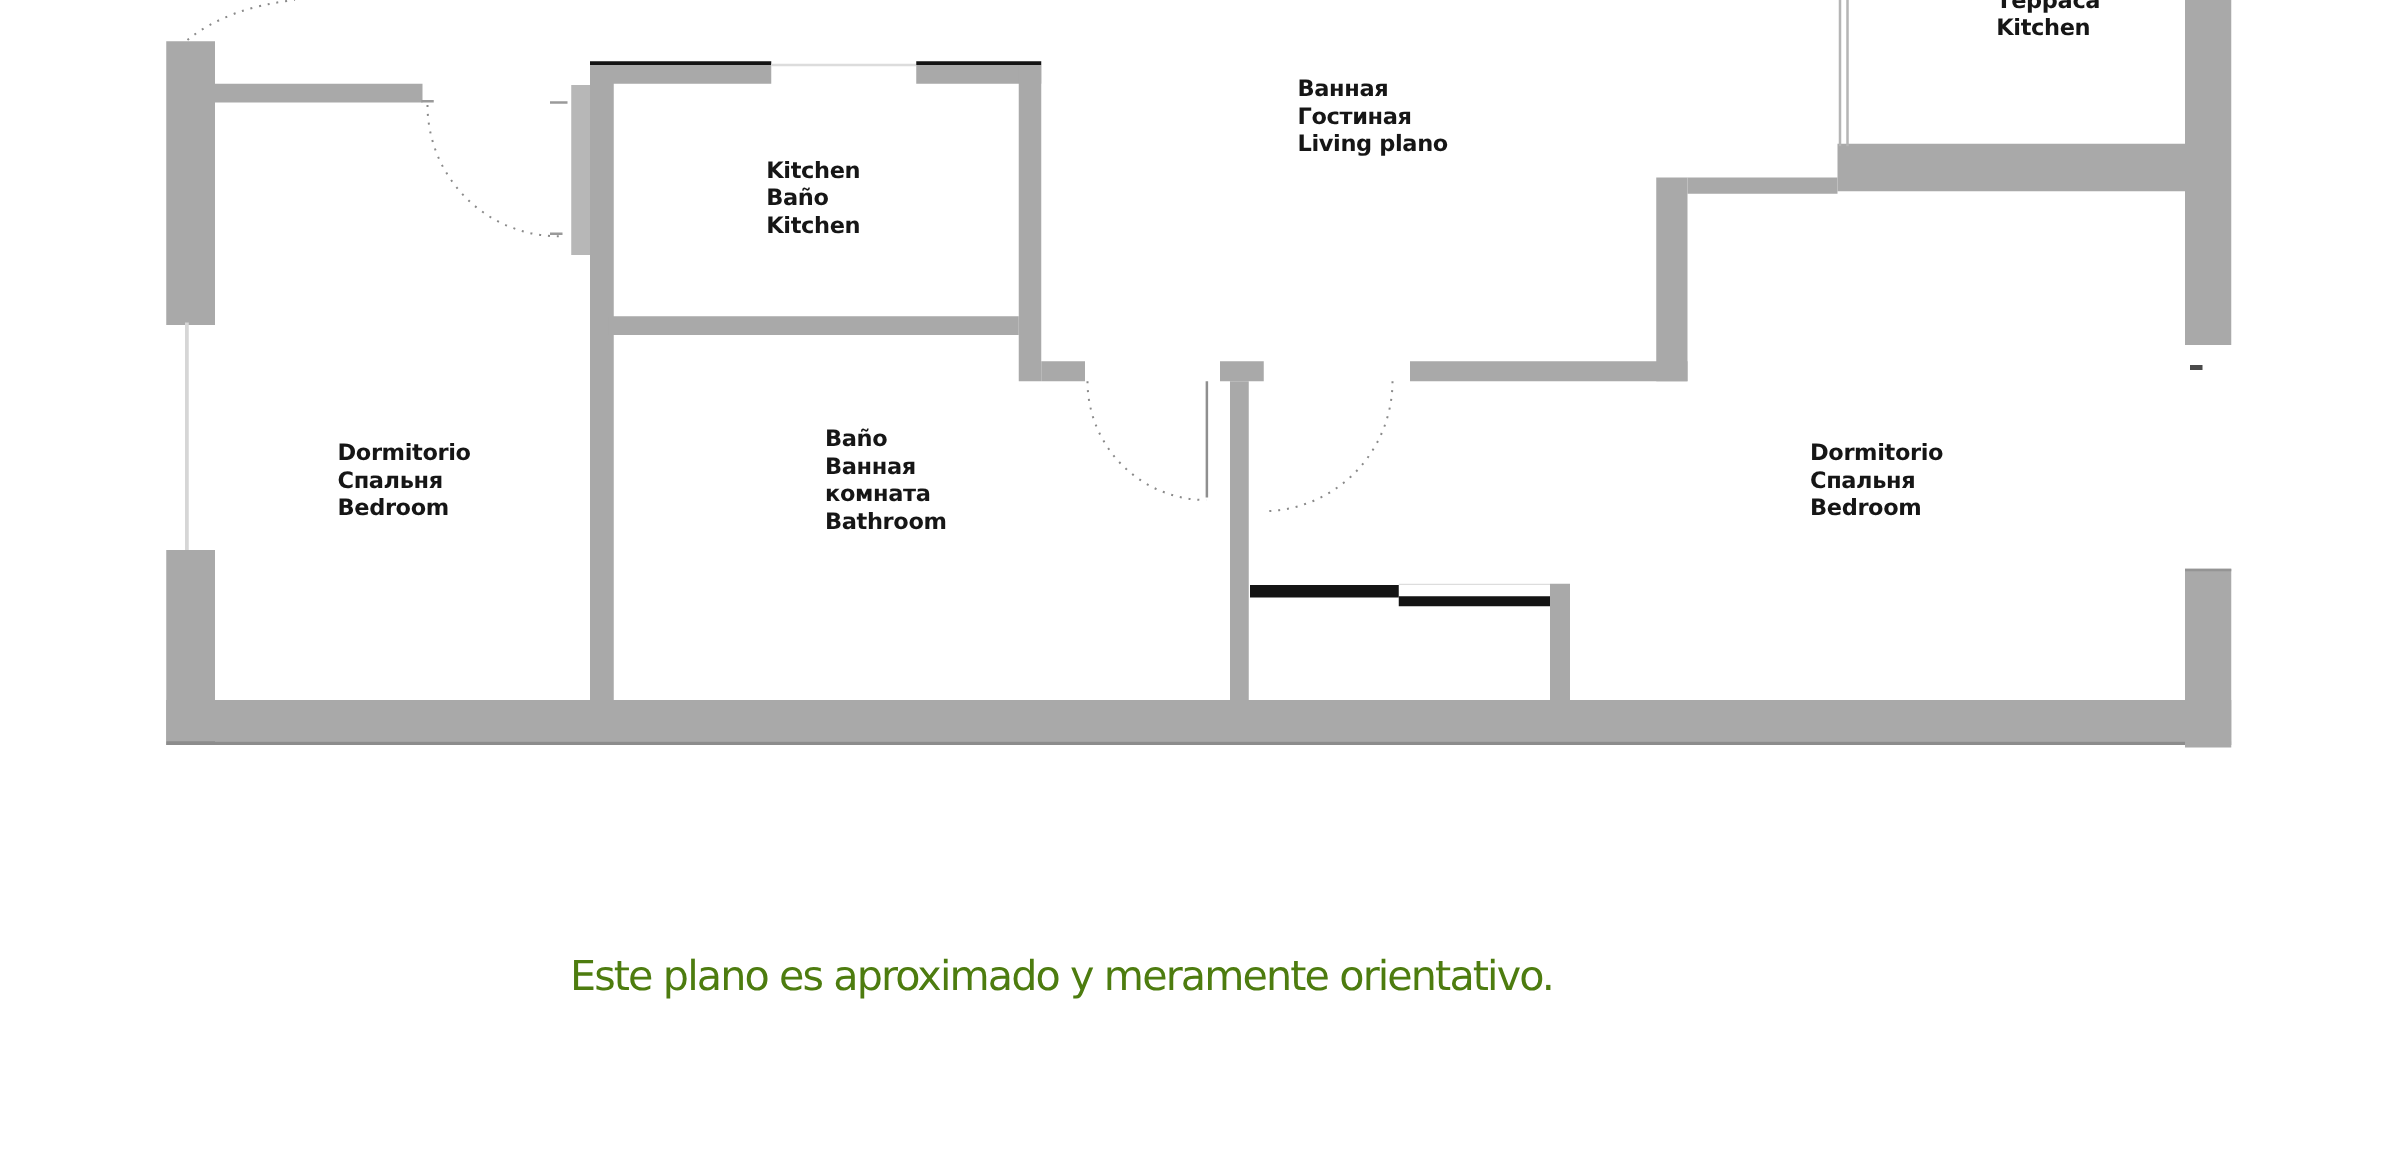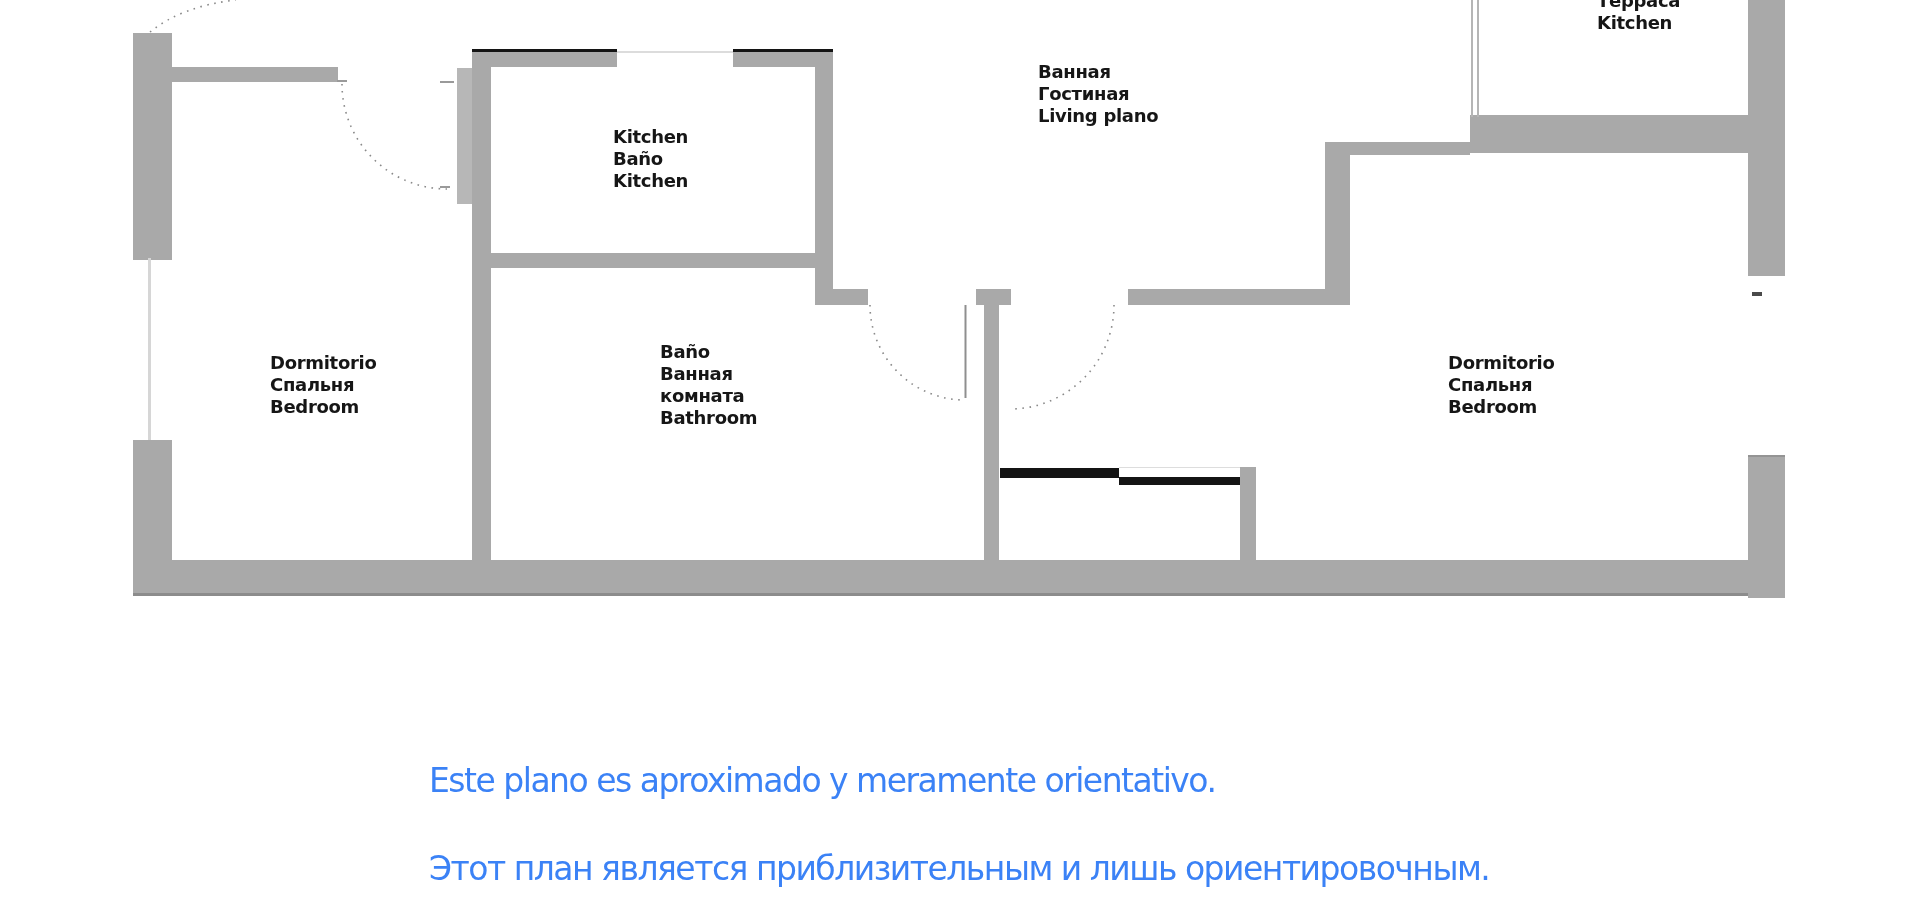--- a/index.html
+++ b/index.html
@@ -5,22 +5,22 @@
   html,body{margin:0;padding:0;background:#ffffff;}
   #stage{position:relative;width:1920px;height:920px;background:#ffffff;overflow:hidden;
          font-family:"DejaVu Sans",sans-serif;}
   .wall{position:absolute;background:#a9a9a9;}
   .wall-dark-edge{position:absolute;background:#8c8c8c;}
   .black-line{position:absolute;background:#141414;}
   .thin-line{position:absolute;background:#c9c9c9;}
   .jamb{position:absolute;background:#9a9a9a;}
   .room-label{position:absolute;font-weight:bold;font-size:18px;line-height:22px;
               color:#161616;letter-spacing:-0.3px;white-space:nowrap;}
-  .disclaimer{position:absolute;left:429px;font-weight:400;font-size:33px;line-height:42px;
-              color:#3b82f6;letter-spacing:-1.5px;white-space:nowrap;}
+  .disclaimer{position:absolute;left:456px;font-weight:400;font-size:33px;line-height:42px;
+              color:#4d7c0f;letter-spacing:-1.5px;white-space:nowrap;}
   svg.overlay{position:absolute;left:0;top:0;pointer-events:none;}
 </style>
 </head>
 <body>
 
 <div id="stage">
 
   <div class="wall" style="left:133px;top:33px;width:39px;height:227px;"></div>
   <div class="thin-line" style="left:148px;top:258px;width:3px;height:186px;background:#d6d6d6;"></div>
   <div class="wall" style="left:133px;top:440px;width:39px;height:156px;"></div>
@@ -102,15 +102,14 @@
     <div>Спальня</div>
     <div>Bedroom</div>
   </div>
 
   <div class="room-label" style="left:1597px;top:-10px;">
     <div>Терраса</div>
     <div>Kitchen</div>
   </div>
 
   <div class="disclaimer" style="top:760px;">Este plano es aproximado y meramente orientativo.</div>
-  <div class="disclaimer" style="top:848px;">Этот план является приблизительным и лишь ориентировочным.</div>
 
 </div>
 
 </body></html>

